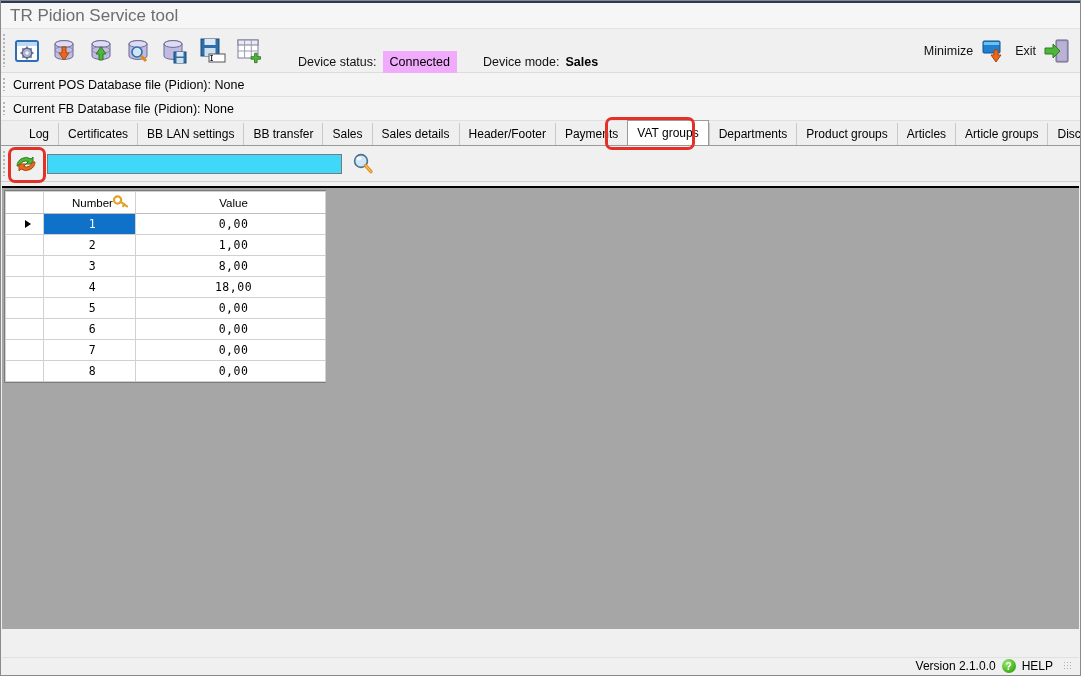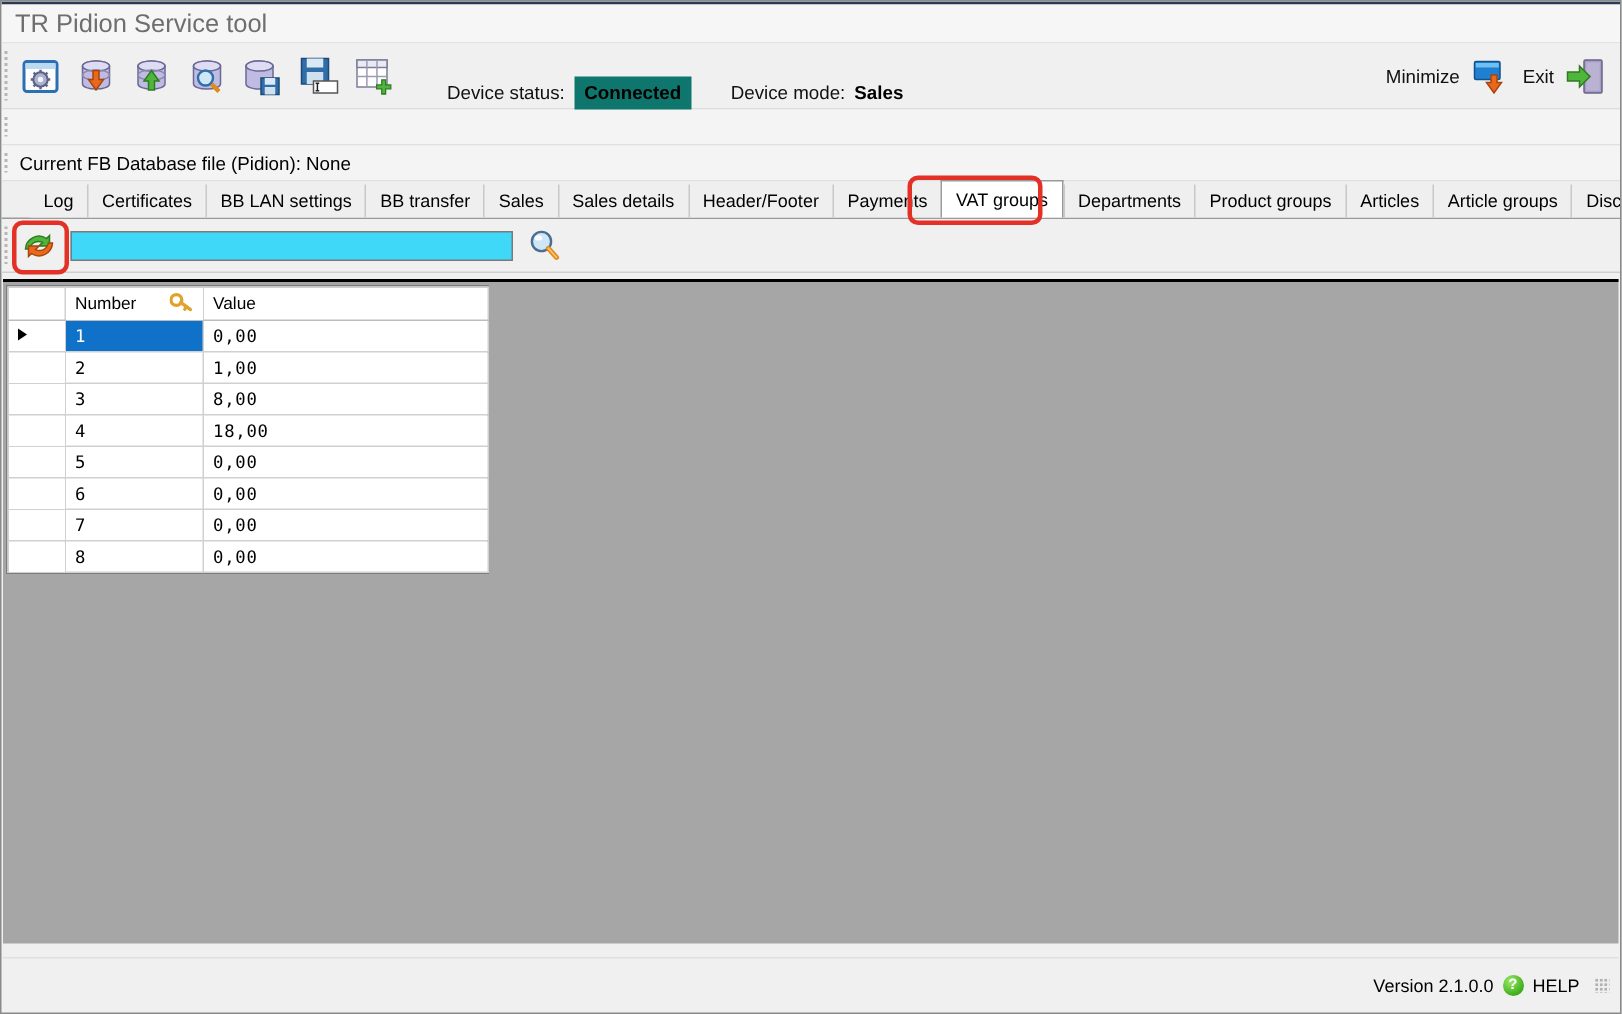--- a/index.html
+++ b/index.html
@@ -24,21 +24,21 @@
     background-image:repeating-linear-gradient(to bottom,#b6b6b6 0 2px,transparent 2px 4px);}
 
   
   .toolbar{height:44px;background:#f0f0f0;display:flex;align-items:center;
            border-bottom:1px solid #dcdcdc;box-sizing:border-box;}
   .tb-icons{display:flex;align-items:center;gap:7px;padding-left:4px;}
   .tbbtn{width:30px;height:30px;display:flex;align-items:center;justify-content:center;
          position:relative;cursor:pointer;}
   .statusgrp{display:flex;align-items:center;margin-left:34px;font-size:12.5px;margin-top:23px;}
   .statusgrp .lab{color:#111;}
-  .hl-yellow{background:#0f766e;font-weight:bold;padding:4px 7px;margin-left:6px;color:#000;}
+  .hl-yellow{background:#f0abfc;font-weight:normal;padding:4px 7px;margin-left:6px;color:#000;}
   .mode{margin-left:26px;}
   .mode b{margin-left:6px;}
   .tb-right{margin-left:auto;display:flex;align-items:center;padding-right:8px;gap:6px;}
   .tb-right .lnk{font-size:12.5px;color:#111;cursor:pointer;}
 
   
   .dbrow{height:24px;display:flex;align-items:center;background:#f4f4f4;
          border-bottom:1px solid #e0e0e0;box-sizing:border-box;font-size:12.5px;}
   .dbrow .txt{padding-left:5px;}
 
@@ -67,39 +67,39 @@
 
   
   .pane{position:absolute;left:1px;right:1px;top:185px;bottom:46px;background:#a6a6a6;
         border-top:2px solid #000;box-sizing:border-box;}
 
   
   .grid{position:absolute;left:2px;top:2px;width:322px;background:#fff;
         border:1px solid #7d7d7d;box-sizing:border-box;}
   table.dg{border-collapse:collapse;width:100%;table-layout:fixed;}
   table.dg th,table.dg td{border:1px solid #d0d0d0;height:21px;padding:0 0 0 6px;
-      font-size:11.5px;text-align:left;box-sizing:border-box;overflow:hidden;
+      font-size:11.5px;text-align:center;box-sizing:border-box;overflow:hidden;
       white-space:nowrap;background:#fff;}
   table.dg th{background:#fff;font-weight:normal;font-family:"Liberation Sans",sans-serif;
       border-bottom:1px solid #bdbdbd;height:22px;}
   col.c-sel{width:38px;} col.c-num{width:92px;} col.c-val{width:190px;}
   td.sel-cell{background:#fff;text-align:center;padding:0;position:relative;}
   td.mono{font-family:"DejaVu Sans Mono",monospace;font-size:11px;letter-spacing:.5px;}
   td.numcell{font-family:"DejaVu Sans Mono",monospace;font-size:11px;letter-spacing:.5px;}
   tr.selrow td.numcell{background:#0f72c8;color:#fff;}
   .rowarrow{display:inline-block;width:0;height:0;border-left:6px solid #000;
             border-top:4px solid transparent;border-bottom:4px solid transparent;}
   th.keycol{position:relative;}
   th .keyicon{position:absolute;right:6px;top:3px;}
 
   
   .statusbar{position:absolute;left:1px;right:1px;bottom:22px;height:23px;background:#f0f0f0;
              display:flex;align-items:center;box-sizing:border-box;border-top:1px solid #d6d6d6;}
   .msg{background:#90ee90;font-size:12.5px;padding:2px 5px;margin-left:2px;color:#000;}
-  .footer{position:absolute;left:1px;right:1px;bottom:1px;height:36px;background:#f0f0f0;
+  .footer{position:absolute;left:1px;right:1px;bottom:1px;height:17px;background:#f0f0f0;
           display:flex;align-items:center;justify-content:flex-end;
           border-top:1px solid #e0e0e0;box-sizing:border-box;padding-right:6px;gap:6px;
           font-size:12px;}
   .helpico{width:14px;height:14px;border-radius:50%;background:radial-gradient(circle at 35% 30%,#9ae96a,#3fae1a 70%);
            color:#fff;font-size:10px;font-weight:bold;display:flex;align-items:center;
            justify-content:center;}
   .resizer{width:10px;height:10px;margin-left:4px;position:relative;}
   .resizer::before{content:"";position:absolute;inset:0;
      background-image:radial-gradient(#b0b0b0 1px,transparent 1px);background-size:3px 3px;}
   .help-label{cursor:pointer;}
@@ -228,20 +228,21 @@
           <rect x="13.5" y="3.5" width="9" height="19" fill="#b9b2d2"></rect>
           <circle cx="15" cy="13" r="1.1" fill="#4a4168"></circle>
           <path d="M1 10 h8 v-4 l7 7 l-7 7 v-4 h-8 z" fill="#4fb63c" stroke="#2f7a22"></path>
         </svg>
       </span>
     </div>
   </div>
 
   <div class="dbrow">
     <div class="grip"></div>
+    <span class="txt">Current POS Database file (Pidion): None</span>
   </div>
   <div class="dbrow">
     <div class="grip"></div>
     <span class="txt">Current FB Database file (Pidion): None</span>
   </div>
 
   <div class="tabstrip" id="tabstrip">
     <div class="tab">Log</div>
       <div class="tab">Certificates</div>
       <div class="tab">BB LAN settings</div>

